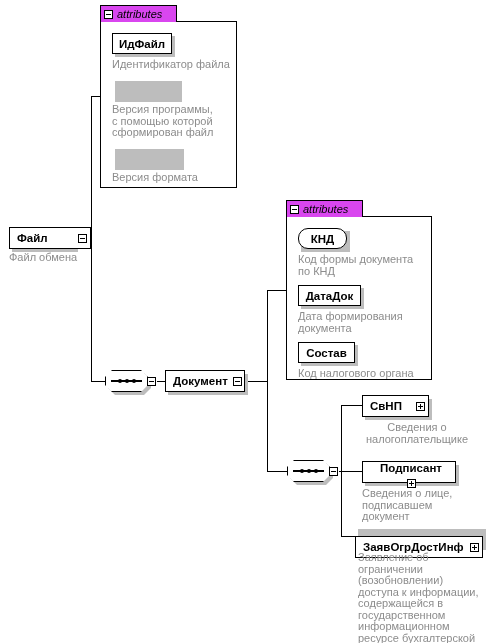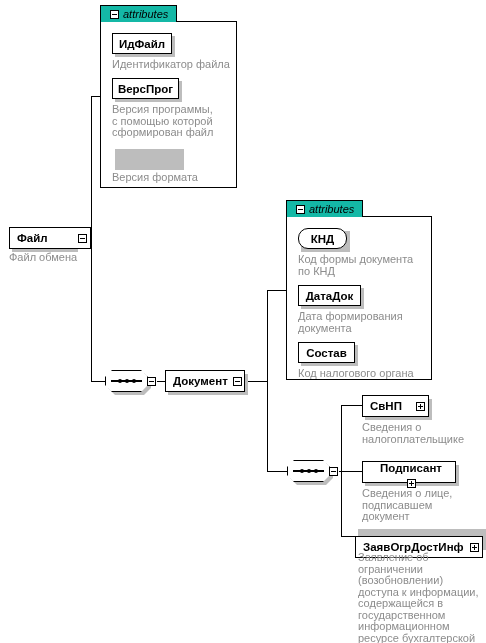--- a/index.html
+++ b/index.html
@@ -18,23 +18,23 @@
   .line-h{position:absolute;height:1px;background:#000;}
   .line-v{position:absolute;width:1px;background:#000;}
 
   
   .attrgroup{position:absolute;}
   .attrgroup .ag-tab{
     position:absolute;left:0;top:0;
     height:17px;
     border:1px solid #000;
     border-bottom:none;
-    background:#14b8a6;
+    background:#d946ef;
     display:flex;align-items:center;
-    padding:0 6px 0 9px;
+    padding:0 6px 0 3px;
     box-sizing:border-box;
     z-index:3;
   }
   .attrgroup .ag-tab .ag-label{
     font-style:italic;
     font-size:11px;
     color:#000;
     margin-left:4px;
     line-height:11px;
     white-space:nowrap;
@@ -189,23 +189,20 @@
     <div class="ag-body" style="top:16px;width:137px;height:167px;"></div>
   </div>
 
   <div class="shadow" style="left:115px;top:36px;width:60px;height:21px;"></div>
   <div class="attrnode" style="left:112px;top:33px;width:60px;">
     <span class="nlabel">ИдФайл</span>
   </div>
   <div class="desc" style="left:112px;top:59px;width:120px;">Идентификатор файла</div>
 
   <div class="shadow" style="left:115px;top:81px;width:67px;height:21px;"></div>
-  <div class="attrnode" style="left:112px;top:78px;width:67px;">
-    <span class="nlabel">ВерсПрог</span>
-  </div>
   <div class="desc" style="left:112px;top:104px;width:108px;">Версия программы, с помощью которой сформирован файл</div>
 
   <div class="shadow" style="left:115px;top:149px;width:69px;height:21px;"></div>
   <div class="desc" style="left:112px;top:172px;width:110px;">Версия формата</div>
 
   <div class="seq" style="left:105px;top:370px;">
     <div class="seqshadow"></div>
     <div class="oct"></div>
     <div class="octline"></div>
     <div class="dot" style="left:13px;"></div>
@@ -254,21 +251,21 @@
     <div class="dot" style="left:20px;"></div>
     <div class="dot" style="left:27px;"></div>
   </div>
   <span class="pmbox seq-toggle" style="left:329px;top:467px;"></span>
 
   <div class="shadow" style="left:365px;top:399px;width:67px;height:21px;"></div>
   <div class="elemnode" style="left:362px;top:395px;width:67px;">
     <span class="nlabel">СвНП</span>
     <span class="pmbox plus"></span>
   </div>
-  <div class="desc" style="left:362px;top:422px;width:110px;">Сведения о налогоплательщике</div>
+  <div class="desc" style="left:362px;top:422px;width:110px;text-align:center;">Сведения о налогоплательщике</div>
 
   <div class="shadow" style="left:365px;top:465px;width:94px;height:21px;"></div>
   <div class="elemnode" style="left:362px;top:461px;width:94px;flex-direction:column;">
     <span class="nlabel">Подписант</span>
     <span class="pmbox plus"></span>
   </div>
   <div class="desc" style="left:362px;top:488px;width:120px;">Сведения о лице, подписавшем документ</div>
 
   <div class="shadow" style="left:358px;top:529px;width:128px;height:21px;"></div>
   <div class="elemnode" style="left:355px;top:504px;width:128px;margin-top:32px;">

